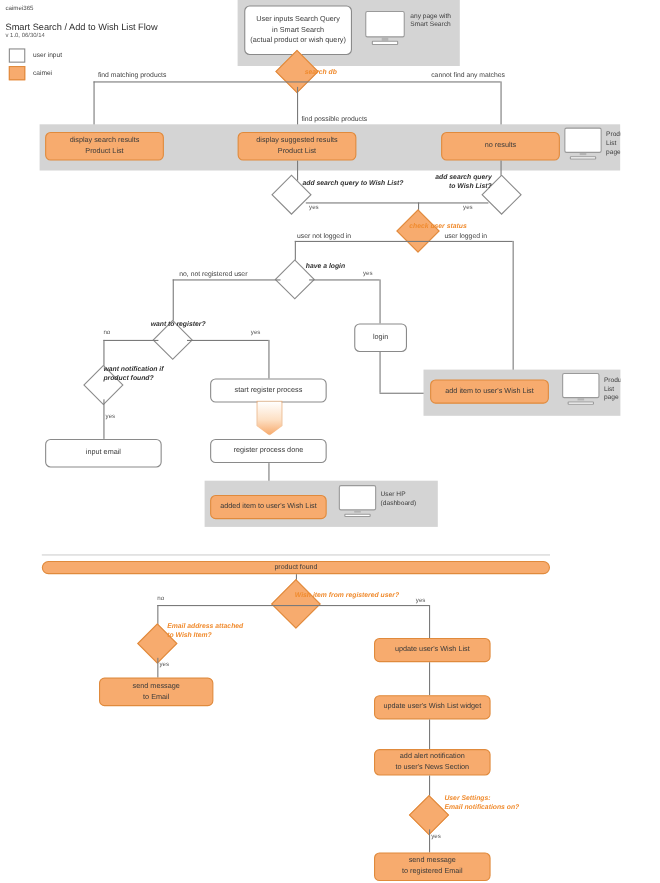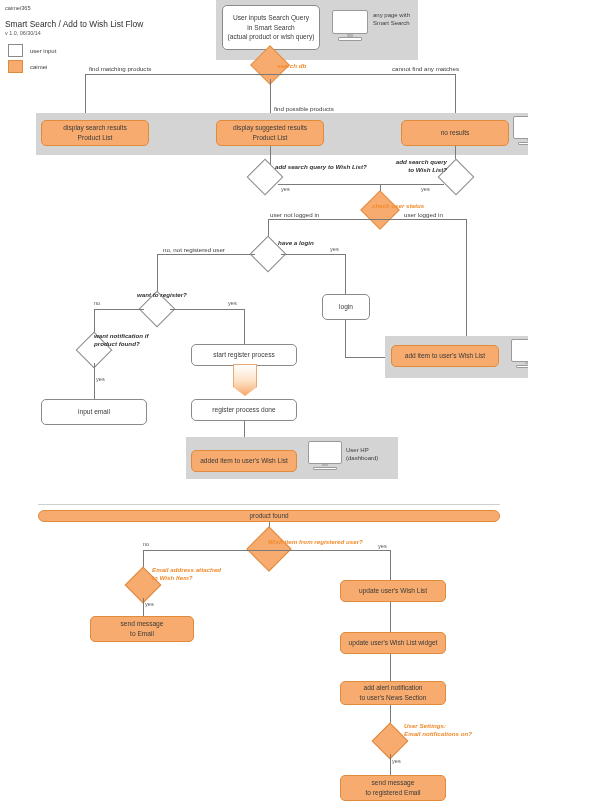--- a/index.html
+++ b/index.html
@@ -7,20 +7,21 @@
     font-family:"Liberation Sans","DejaVu Sans",sans-serif;
     color:#333333;
     -webkit-font-smoothing:antialiased;
   }
   #canvas{
     position:relative;
     width:528px;
     height:803px;
     overflow:hidden;
     background:#ffffff;
+    padding-left:36px;
   }
   .band{
     position:absolute;
     background:#d4d4d4;
   }
   .ln{
     position:absolute;
     background:#7a7a7a;
   }
   .lnh{height:1px;}

